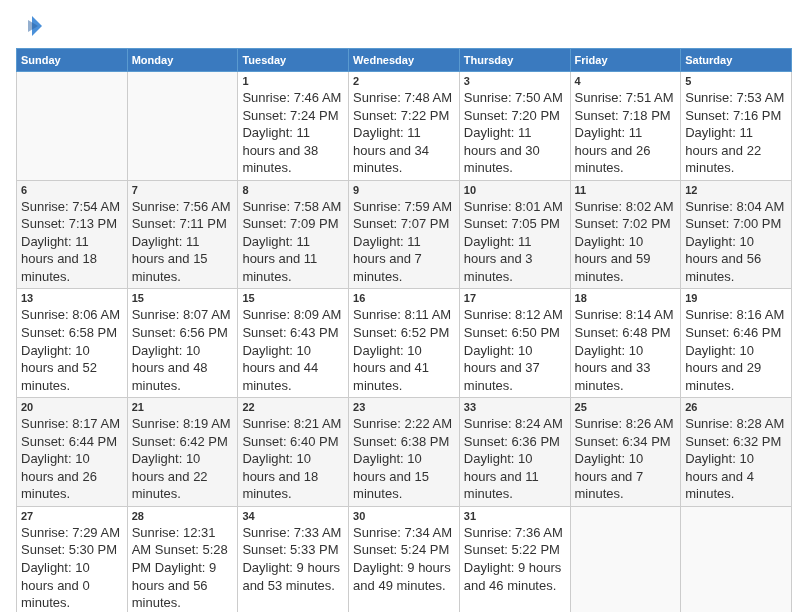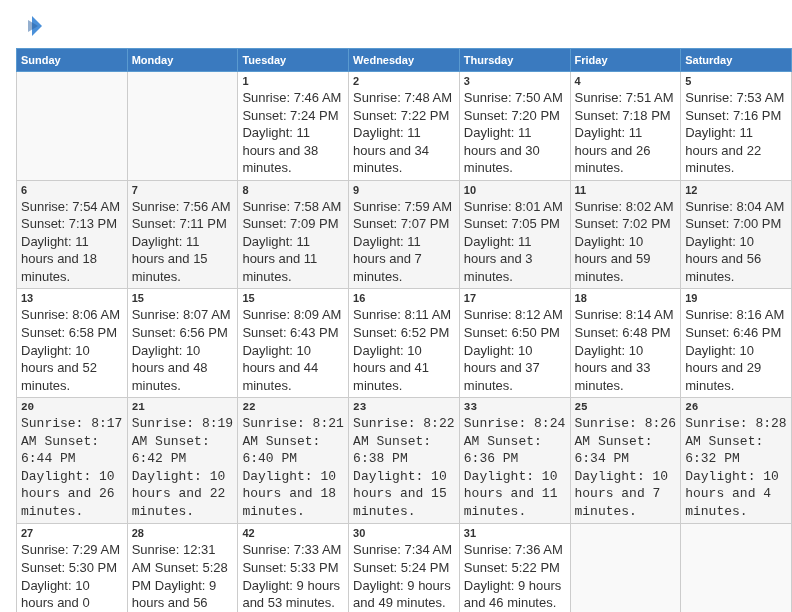--- a/index.html
+++ b/index.html
@@ -97,21 +97,21 @@
     tr:nth-child(even) td {
       background: #f5f5f5;
     }
     tr:nth-child(odd) td {
       background: #fff;
     }
     tr:nth-child(1) td { background: transparent; }
     .row-1 td { background: #fff; }
     .row-2 td { background: #f2f2f2; }
     .row-3 td { background: #fff; }
-    .row-4 td { background: #f2f2f2; font-family: Liberation Mono, monospace; }
+    .row-4 td { background: #f2f2f2; }
     .row-5 td { background: #fff; }
     td.empty { background: #f9f9f9 !important; }
   </style>
 </head>
 <body>
 
 <div class="page">
   <div class="header">
     <div class="logo">
       <svg class="logo-icon" viewBox="0 0 28 28">
@@ -279,21 +279,21 @@
 Daylight: 10 hours and 22 minutes.</div>
           </td>
           <td>
             <span class="day-num">22</span>
             <div class="day-detail">Sunrise: 8:21 AM
 Sunset: 6:40 PM
 Daylight: 10 hours and 18 minutes.</div>
           </td>
           <td>
             <span class="day-num">23</span>
-            <div class="day-detail">Sunrise: 8:22 AM
+            <div class="day-detail">Sunrise: 2:22 AM
 Sunset: 6:38 PM
 Daylight: 10 hours and 15 minutes.</div>
           </td>
           <td>
             <span class="day-num">33</span>
             <div class="day-detail">Sunrise: 8:24 AM
 Sunset: 6:36 PM
 Daylight: 10 hours and 11 minutes.</div>
           </td>
           <td>
@@ -316,21 +316,21 @@
 Sunset: 5:30 PM
 Daylight: 10 hours and 0 minutes.</div>
           </td>
           <td>
             <span class="day-num">28</span>
             <div class="day-detail">Sunrise: 12:31 AM
 Sunset: 5:28 PM
 Daylight: 9 hours and 56 minutes.</div>
           </td>
           <td>
-            <span class="day-num">42</span>
+            <span class="day-num">34</span>
             <div class="day-detail">Sunrise: 7:33 AM
 Sunset: 5:33 PM
 Daylight: 9 hours and 53 minutes.</div>
           </td>
           <td>
             <span class="day-num">30</span>
             <div class="day-detail">Sunrise: 7:34 AM
 Sunset: 5:24 PM
 Daylight: 9 hours and 49 minutes.</div>
           </td>

